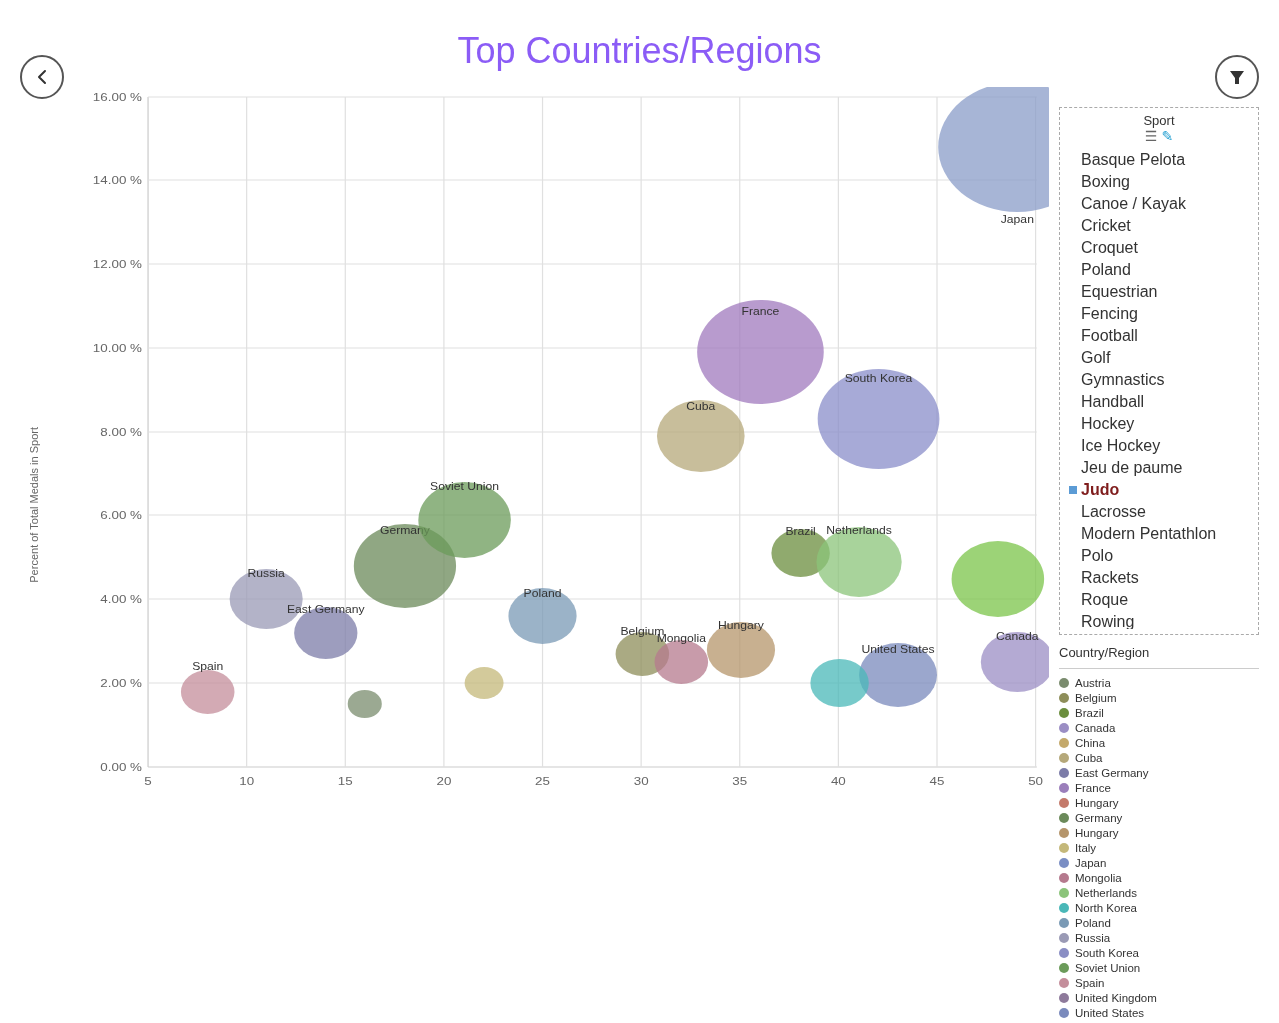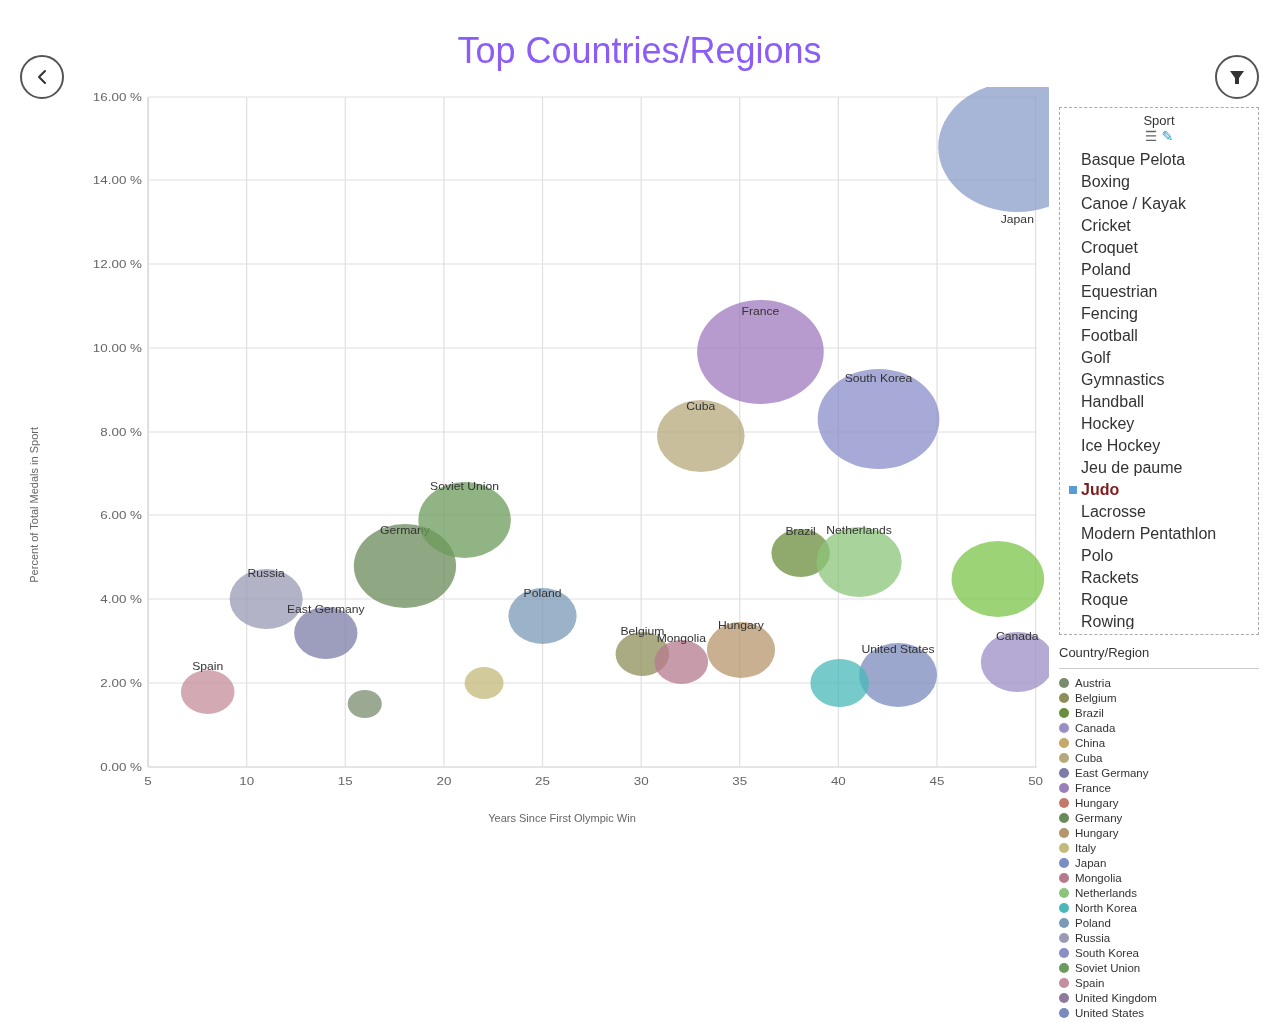--- a/index.html
+++ b/index.html
@@ -351,21 +351,20 @@
 
         <circle cx="758" cy="492" r="38" fill="#7bc44a" fill-opacity="0.75"></circle>
 
         <circle cx="238" cy="617" r="14" fill="#7a8c6e" fill-opacity="0.75"></circle>
 
         <circle cx="336" cy="596" r="16" fill="#c4b87a" fill-opacity="0.75"></circle>
 
       </svg>
     </div>
 
-    <div class="x-axis-label" style="padding-left: 55px; margin-top: -15px; font-size: 11px; color: #666;">Years Since First Olympic Win</div>
 
   </div>
 
   <div class="right-panel">
 
     <div class="sport-panel">
       <div class="sport-panel-title">
         <span>Sport</span>
         <div class="sport-panel-icons">
           <span style="cursor:pointer; font-size:14px; color:#666;">☰</span>

